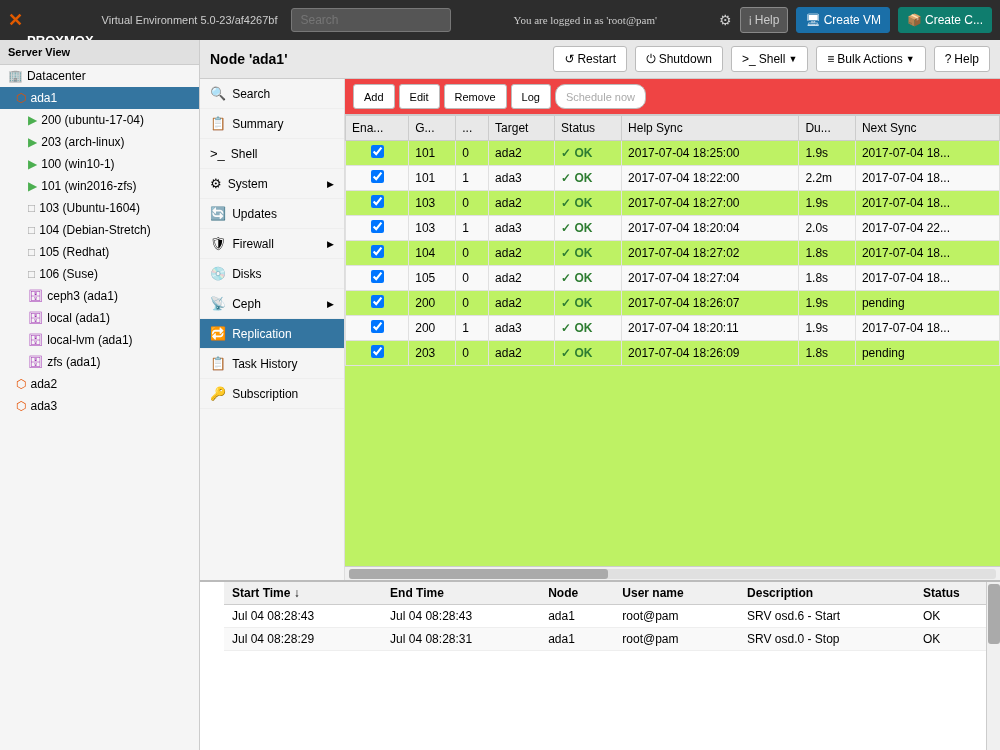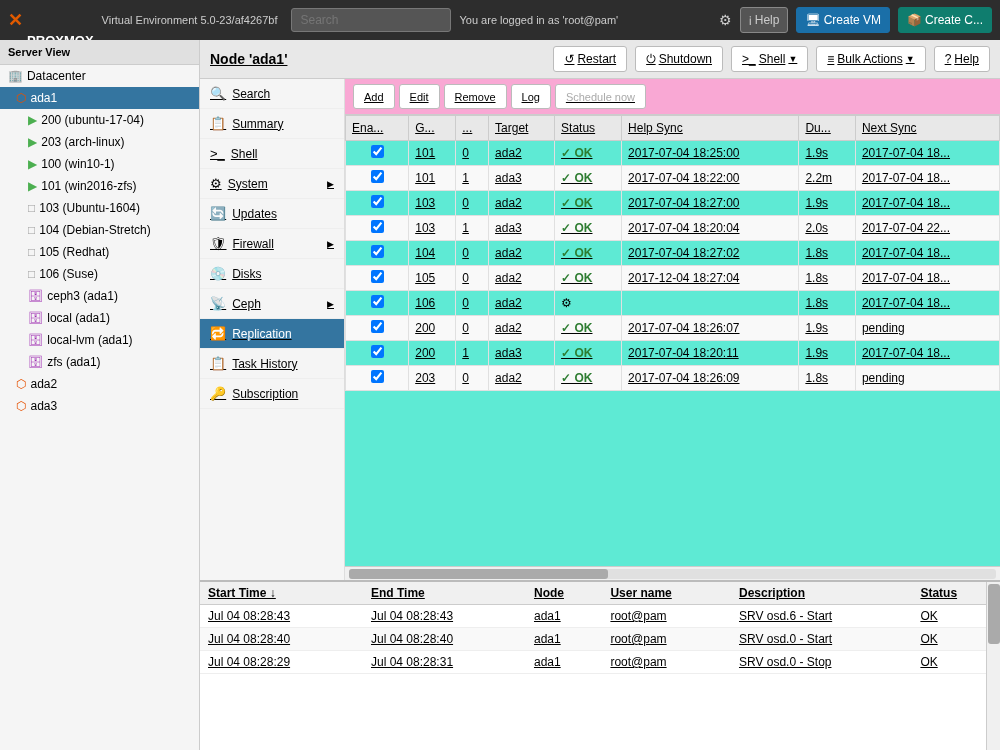--- a/index.html
+++ b/index.html
@@ -43,20 +43,22 @@
       color: #ccc;
       padding: 3px 8px;
       width: 160px;
       border-radius: 3px;
       height: 24px;
     }
     .user-info {
       color: #ccc;
       font-size: 11px;
       flex: 1;
+      text-align: center;
+      font-family: Liberation Serif, serif;
     }
     .topbar-btn {
       background: #555;
       border: 1px solid #888;
       color: #ccc;
       padding: 3px 8px;
       border-radius: 3px;
       cursor: pointer;
       font-size: 11px;
       height: 26px;
@@ -99,21 +101,20 @@
     .tree-item.selected { background: #3475a0; color: white; }
     .tree-item.indent1 { padding-left: 16px; }
     .tree-item.indent2 { padding-left: 28px; }
 
     
     .content-area {
       display: flex;
       flex: 1;
       flex-direction: column;
       overflow: hidden;
-      text-decoration: underline;
     }
 
     
     .node-header {
       background: #e8e8e8;
       border-bottom: 1px solid #ccc;
       padding: 6px 10px;
       display: flex;
       align-items: center;
       gap: 8px;
@@ -156,43 +157,43 @@
     .nav-item .nav-icon { font-size: 13px; }
 
     
     .replication-area {
       flex: 1;
       display: flex;
       flex-direction: column;
       overflow: hidden;
     }
     .toolbar {
-      background: #f9a8d4;
+      background: #ef4444;
       border-bottom: 1px solid #ccc;
       padding: 5px 8px;
       display: flex;
       gap: 4px;
       align-items: flex-start;
     }
     .tool-btn {
       background: #fff;
       border: 1px solid #bbb;
       padding: 3px 10px;
       border-radius: 3px;
       cursor: pointer;
       font-size: 11px;
       height: 25px;
     }
-    .tool-btn.disabled { color: #aaa; cursor: default; }
+    .tool-btn.disabled { color: #aaa; cursor: default; border-radius: 10px; }
 
     
     .table-container {
       flex: 1;
       overflow: auto;
-      background: #5eead4;
+      background: #bef264;
     }
     table {
       width: 100%;
       border-collapse: collapse;
       font-size: 12px;
     }
     th {
       background: #e8e8e8;
       border: 1px solid #ccc;
       padding: 5px 6px;
@@ -547,31 +548,21 @@
                   <td>2017-07-04 18:27:02</td>
                   <td>1.8s</td>
                   <td>2017-07-04 18...</td>
                 </tr>
                 <tr>
                   <td class="check-col"><input type="checkbox" checked="" style=""></td>
                   <td>105</td>
                   <td>0</td>
                   <td>ada2</td>
                   <td><span style="color:#2e7d32;font-weight:bold;">✓ OK</span></td>
-                  <td>2017-12-04 18:27:04</td>
-                  <td>1.8s</td>
-                  <td>2017-07-04 18...</td>
-                </tr>
-                <tr>
-                  <td class="check-col"><input type="checkbox" checked="" style=""></td>
-                  <td>106</td>
-                  <td>0</td>
-                  <td>ada2</td>
-                  <td><span class="spinner" style="display:inline-block;">⚙</span></td>
-                  <td></td>
+                  <td>2017-07-04 18:27:04</td>
                   <td>1.8s</td>
                   <td>2017-07-04 18...</td>
                 </tr>
                 <tr>
                   <td class="check-col"><input type="checkbox" checked="" style=""></td>
                   <td>200</td>
                   <td>0</td>
                   <td>ada2</td>
                   <td><span style="color:#2e7d32;font-weight:bold;">✓ OK</span></td>
                   <td>2017-07-04 18:26:07</td>
@@ -604,21 +595,21 @@
 
         <div class="scroll-indicator">
           <div class="scroll-track">
             <div class="scroll-thumb"></div>
           </div>
         </div>
       </div>
     </div>
 
     <div class="bottom-panel">
-      <div class="bottom-table-container" style="position:relative;">
+      <div class="bottom-table-container" style="position:relative;margin-left:24px;">
         <table class="bottom-table">
           <thead>
             <tr id="bottom-thead">
                 <th>Start Time ↓</th>
                 <th>End Time</th>
                 <th>Node</th>
                 <th>User name</th>
                 <th>Description</th>
                 <th>Status</th>
               </tr>
@@ -626,28 +617,20 @@
           <tbody id="bottom-tbody">
               <tr>
                 <td>Jul 04 08:28:43</td>
                 <td>Jul 04 08:28:43</td>
                 <td>ada1</td>
                 <td>root@pam</td>
                 <td>SRV osd.6 - Start</td>
                 <td>OK</td>
               </tr>
               <tr>
-                <td>Jul 04 08:28:40</td>
-                <td>Jul 04 08:28:40</td>
-                <td>ada1</td>
-                <td>root@pam</td>
-                <td>SRV osd.0 - Start</td>
-                <td>OK</td>
-              </tr>
-              <tr>
                 <td>Jul 04 08:28:29</td>
                 <td>Jul 04 08:28:31</td>
                 <td>ada1</td>
                 <td>root@pam</td>
                 <td>SRV osd.0 - Stop</td>
                 <td>OK</td>
               </tr>
             </tbody>
         </table>
 

